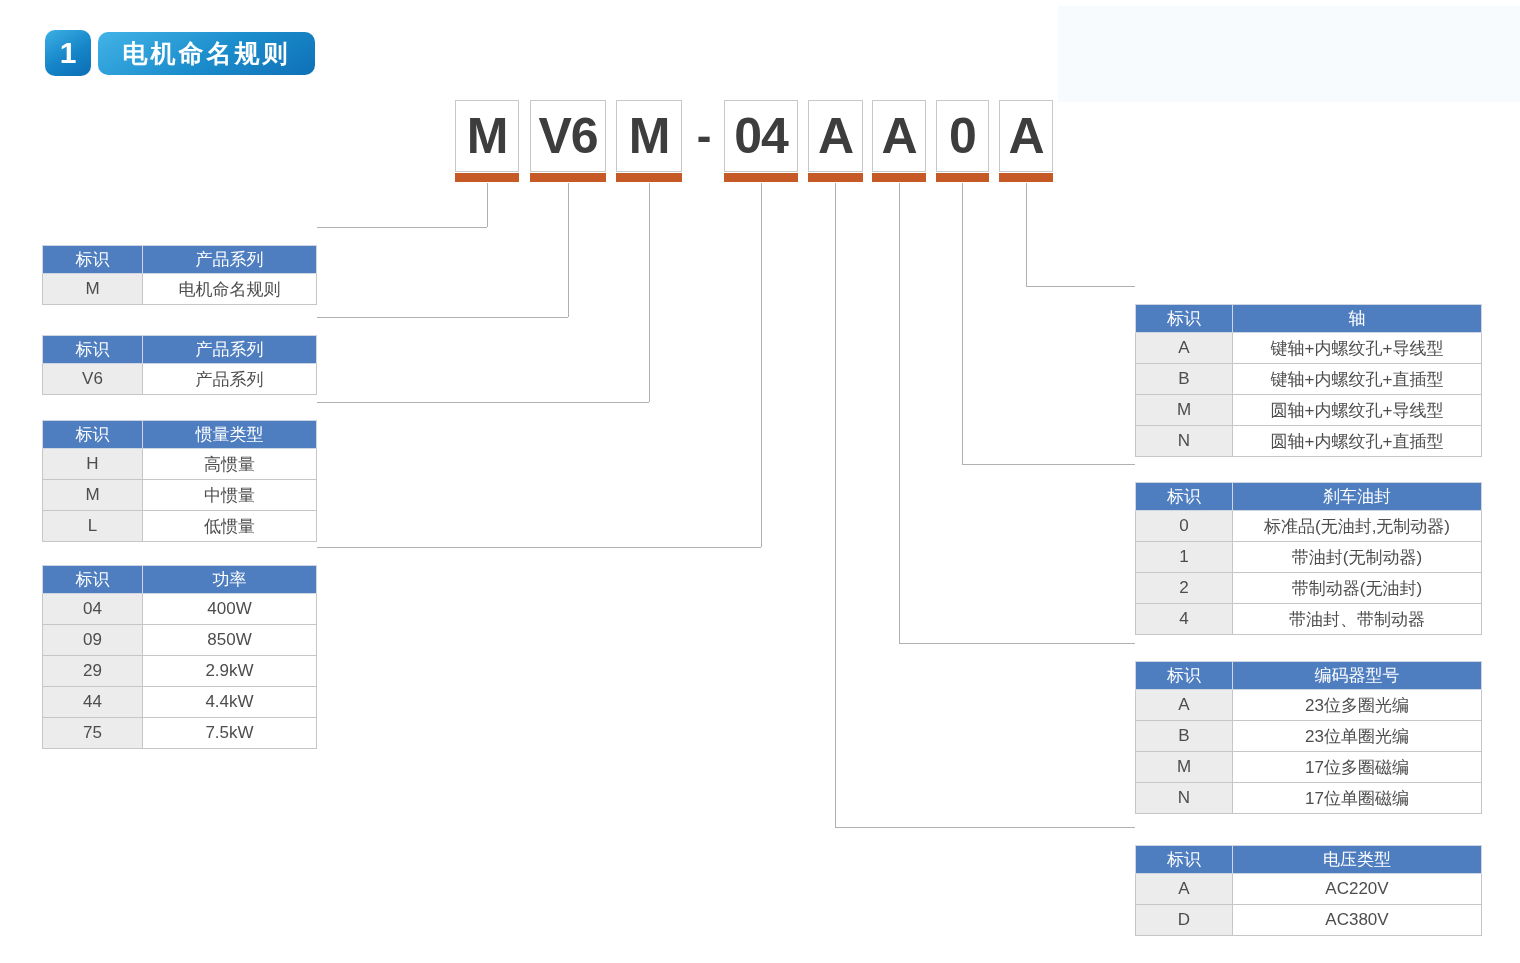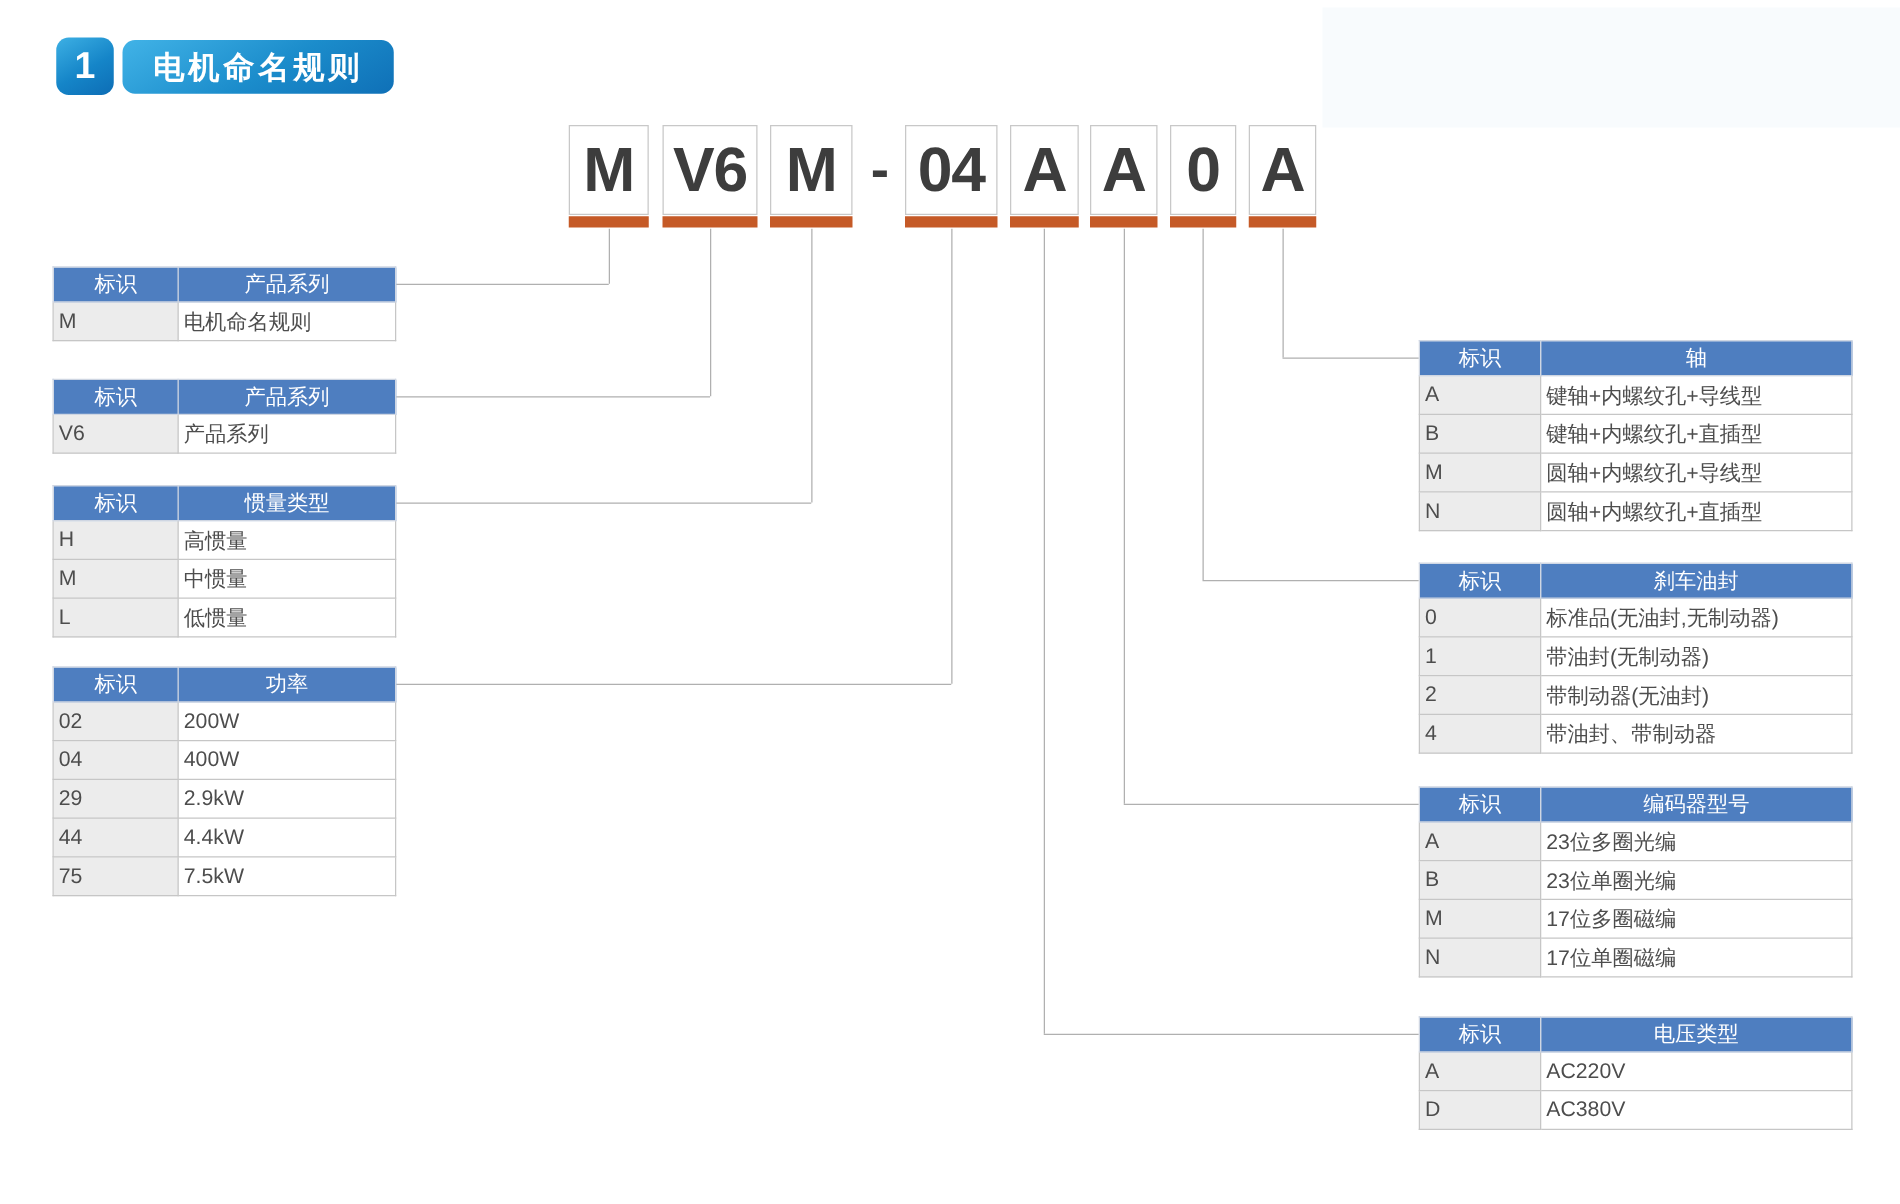--- a/index.html
+++ b/index.html
@@ -37,21 +37,21 @@
     font-size:44px;font-weight:bold;color:#3d3d3d;
   }
 
   
   .vline{position:absolute;width:1px;background:#b0b0b0;}
   .hline{position:absolute;height:1px;background:#b0b0b0;}
 
   
   table.spec{
     position:absolute;border-collapse:collapse;table-layout:fixed;
-    font-size:17px;color:#4d4d4d;
+    font-size:17px;color:#4d4d4d;text-align:center;margin-top:32px;
   }
   table.spec th{
     background:#4e7ec0;color:#fff;font-weight:normal;font-size:17px;
     height:27px;border:1px solid #cfd6e2;padding:0 4px;
   }
   table.spec td{border:1px solid #c6c6c6;height:30px;background:#fff;padding:0 4px;}
   table.spec td.c1{background:#ececec;}
 </style>
 </head>
 <body>
@@ -196,28 +196,28 @@
         <col>
       </colgroup>
     <thead>
         <tr>
       <th>标识</th>
       <th>功率</th>
     </tr>
       </thead>
     <tbody>
         <tr>
-          <td class="c1">02</td>
-          <td class="c2">200W</td>
-        </tr>
-        <tr>
           <td class="c1">04</td>
           <td class="c2">400W</td>
         </tr>
         <tr>
+          <td class="c1">09</td>
+          <td class="c2">850W</td>
+        </tr>
+        <tr>
           <td class="c1">29</td>
           <td class="c2">2.9kW</td>
         </tr>
         <tr>
           <td class="c1">44</td>
           <td class="c2">4.4kW</td>
         </tr>
         <tr>
           <td class="c1">75</td>
           <td class="c2">7.5kW</td>

